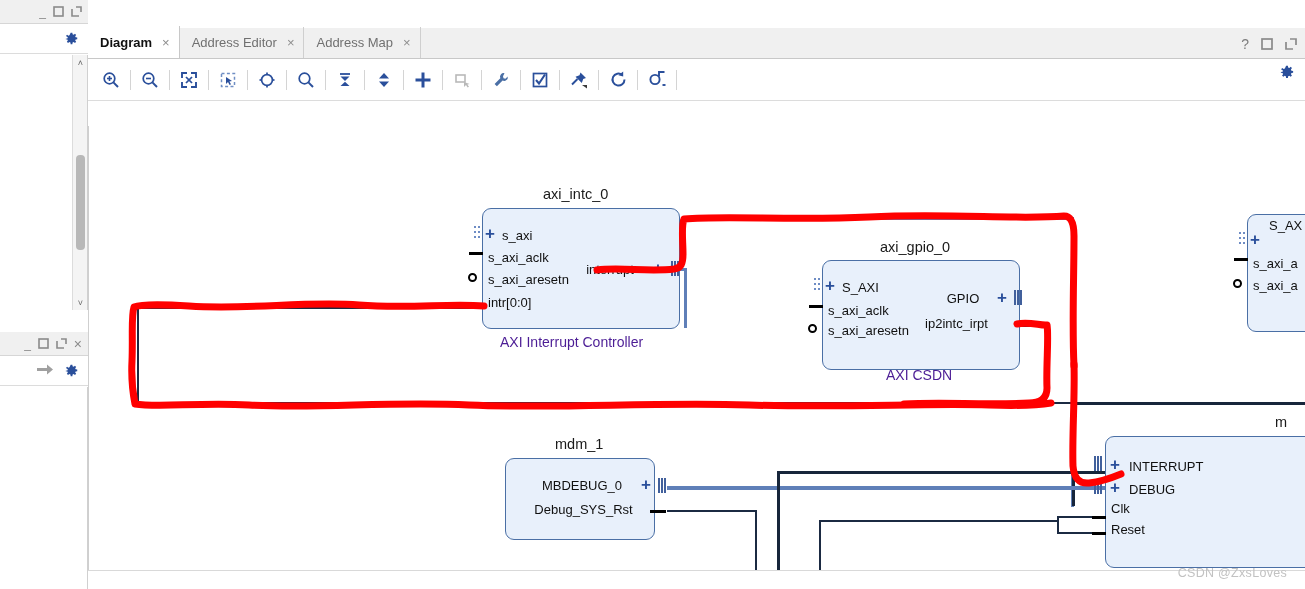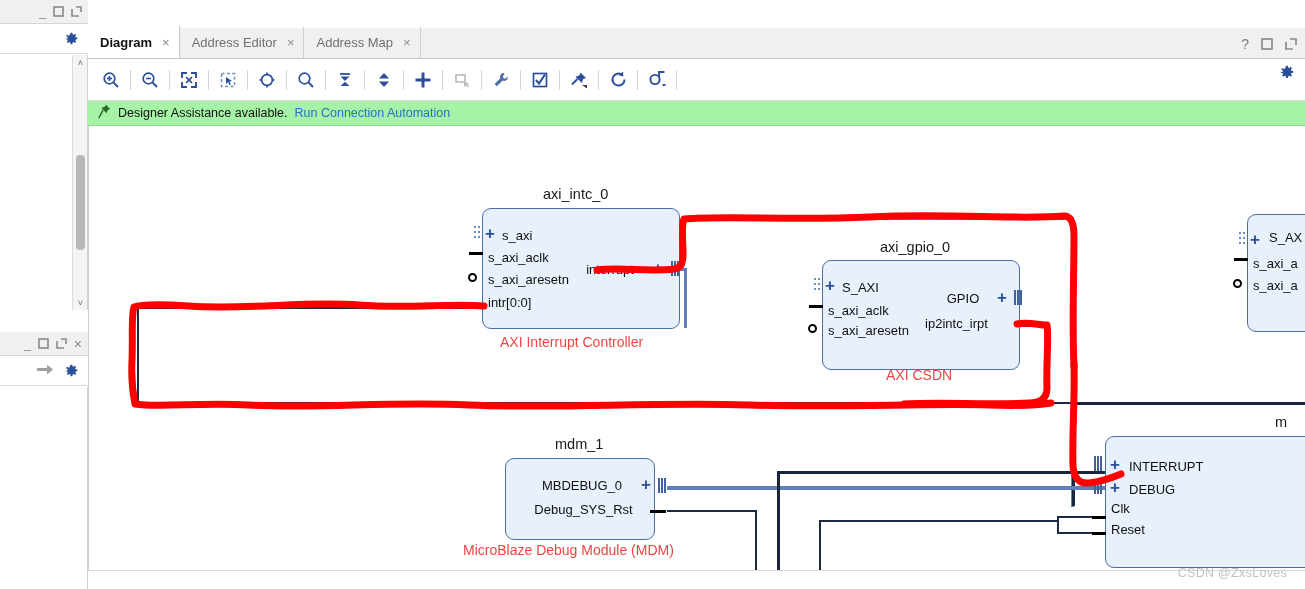--- a/index.html
+++ b/index.html
@@ -162,21 +162,21 @@
     border: 1px solid #4a6fa5;
     border-radius: 9px;
   }
   .blk-title {
     position: absolute;
     font-size: 14.5px; color: #1a1a1a;
     white-space: nowrap;
   }
   .blk-sub {
     position: absolute;
-    font-size: 14px; color: #ef4444;
+    font-size: 14px; color: #4c1d95;
     white-space: nowrap;
   }
   .port {
     position: absolute;
     font-size: 13px; color: #101010;
     white-space: nowrap;
   }
   .port-r { text-align: center; }
   .plus {
     position: absolute;
@@ -482,30 +482,20 @@
 
 
       <div class="toolbar-right">
         <svg width="16" height="16" viewBox="0 0 16 16">
           <path fill="#2a4f9b" d="M8 5.2A2.8 2.8 0 1 0 8 10.8 2.8 2.8 0 0 0 8 5.2zm0 1.6a1.2 1.2 0 1 1 0 2.4 1.2 1.2 0 0 1 0-2.4z"></path>
           <path fill="#2a4f9b" d="M7.1 0.7h1.8l.25 1.7 1.2.5 1.35-1.05 1.27 1.27-1.05 1.35.5 1.2 1.7.25v1.8l-1.7.25-.5 1.2 1.05 1.35-1.27 1.27-1.35-1.05-1.2.5-.25 1.7H7.1l-.25-1.7-1.2-.5-1.35 1.05-1.27-1.27 1.05-1.35-.5-1.2-1.7-.25V7.1l1.7-.25.5-1.2L2.03 4.3 3.3 3.03l1.35 1.05 1.2-.5z"></path>
         </svg>
       </div>
     </div>
 
-    <div class="banner">
-      <span>
-        <svg width="13" height="15" viewBox="0 0 13 15">
-          <path d="M8 0.8 L12.2 5 L9.8 5.9 L8.6 9.2 L3.4 4 L6.7 2.8 Z" fill="#2a6b2a"></path>
-          <line x1="5" y1="6.2" x2="0.8" y2="14" stroke="#2a6b2a" stroke-width="1.5"></line>
-        </svg>
-      </span>
-      <span>Designer Assistance available.</span>
-      <a>Run Connection Automation</a>
-    </div>
 
     <div class="canvas-wrap">
       <div class="canvas">
 
         <div class="wire" style="left:595px; top:144px; width:3px; height:58px;"></div>
         <div class="wire" style="left:595px; top:91px; width:390px; height:3px;"></div>
         <div class="wire" style="left:982px; top:91px; width:3px; height:290px;"></div>
         <div class="wire" style="left:508px; top:142px; width:90px; height:3px;"></div>
 
         <div class="wire-thin" style="left:48px; top:181px; width:345px; height:1.5px;"></div>
@@ -589,21 +579,20 @@
         <div class="blk" style="left:416px; top:332px; width:150px; height:82px;"></div>
         <div class="port port-r" style="left:438px; top:352px; width:110px;">MBDEBUG_0</div>
         <div class="plus" style="left:552px; top:350px;">+</div>
         <div class="pin-bus" style="left:569px; top:352px;">
           <i style="left:0;"></i>
             <i style="left:3px;"></i>
             <i style="left:6px;"></i>
         </div>
         <div class="port port-r" style="left:432px; top:376px; width:125px;">Debug_SYS_Rst</div>
         <div class="pin-stub" style="left:561px; top:384px; width:16px; height:3px;"></div>
-        <div class="blk-sub" style="left:374px; top:416px;">MicroBlaze Debug Module (MDM)</div>
 
         <div class="blk-title" style="left:1186px; top:288px;">m</div>
         <div class="blk" style="left:1016px; top:310px; width:240px; height:132px;"></div>
         <div class="pin-bus" style="left:1005px; top:330px;">
           <i style="left:0;"></i>
             <i style="left:3px;"></i>
             <i style="left:6px;"></i>
         </div>
         <div class="plus" style="left:1021px; top:330px;">+</div>
         <div class="port" style="left:1040px; top:333px;">INTERRUPT</div>
@@ -622,21 +611,21 @@
         <div class="blk" style="left:1158px; top:88px; width:110px; height:118px;"></div>
         <div class="pin-dots" style="left:1150px; top:106px;">
           <i style="left:0;top:0;"></i>
             <i style="left:4px;top:0;"></i>
           <i style="left:0;top:5px;"></i>
             <i style="left:4px;top:5px;"></i>
           <i style="left:0;top:10px;"></i>
             <i style="left:4px;top:10px;"></i>
         </div>
         <div class="plus" style="left:1161px; top:105px;">+</div>
-        <div class="port" style="left:1180px; top:104px;">S_AX</div>
+        <div class="port" style="left:1180px; top:92px;">S_AX</div>
         <div class="pin-line" style="left:1145px; top:132px; width:14px;"></div>
         <div class="port" style="left:1164px; top:130px;">s_axi_a</div>
         <div class="pin-circ" style="left:1144px; top:153px;"></div>
         <div class="port" style="left:1164px; top:152px;">s_axi_a</div>
 
         <svg class="redlayer" width="1217" height="453" viewBox="0 0 1217 453">
 
           <path d="M395 180 C 360 177, 320 183, 270 179 C 215 175, 160 184, 100 180
                    C 70 178, 50 179, 45 181
                    C 42 190, 44 210, 43 235

